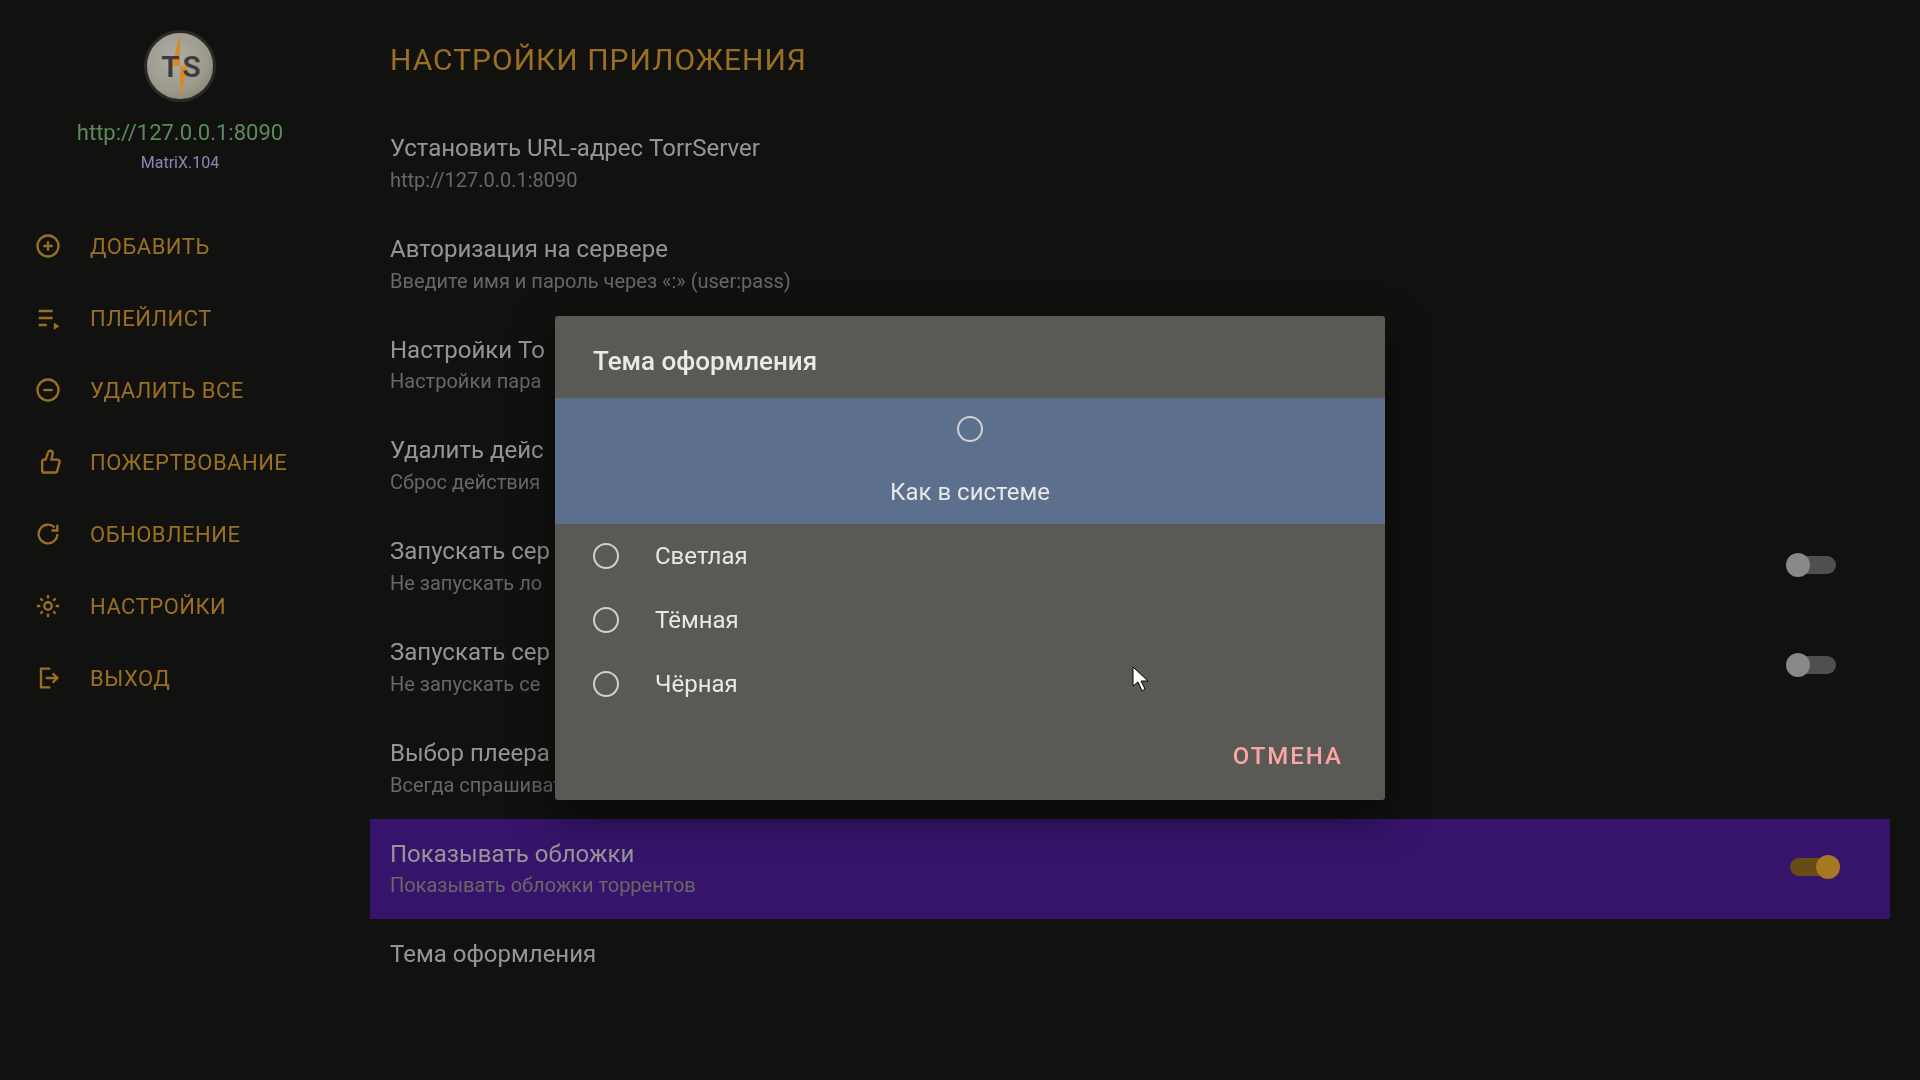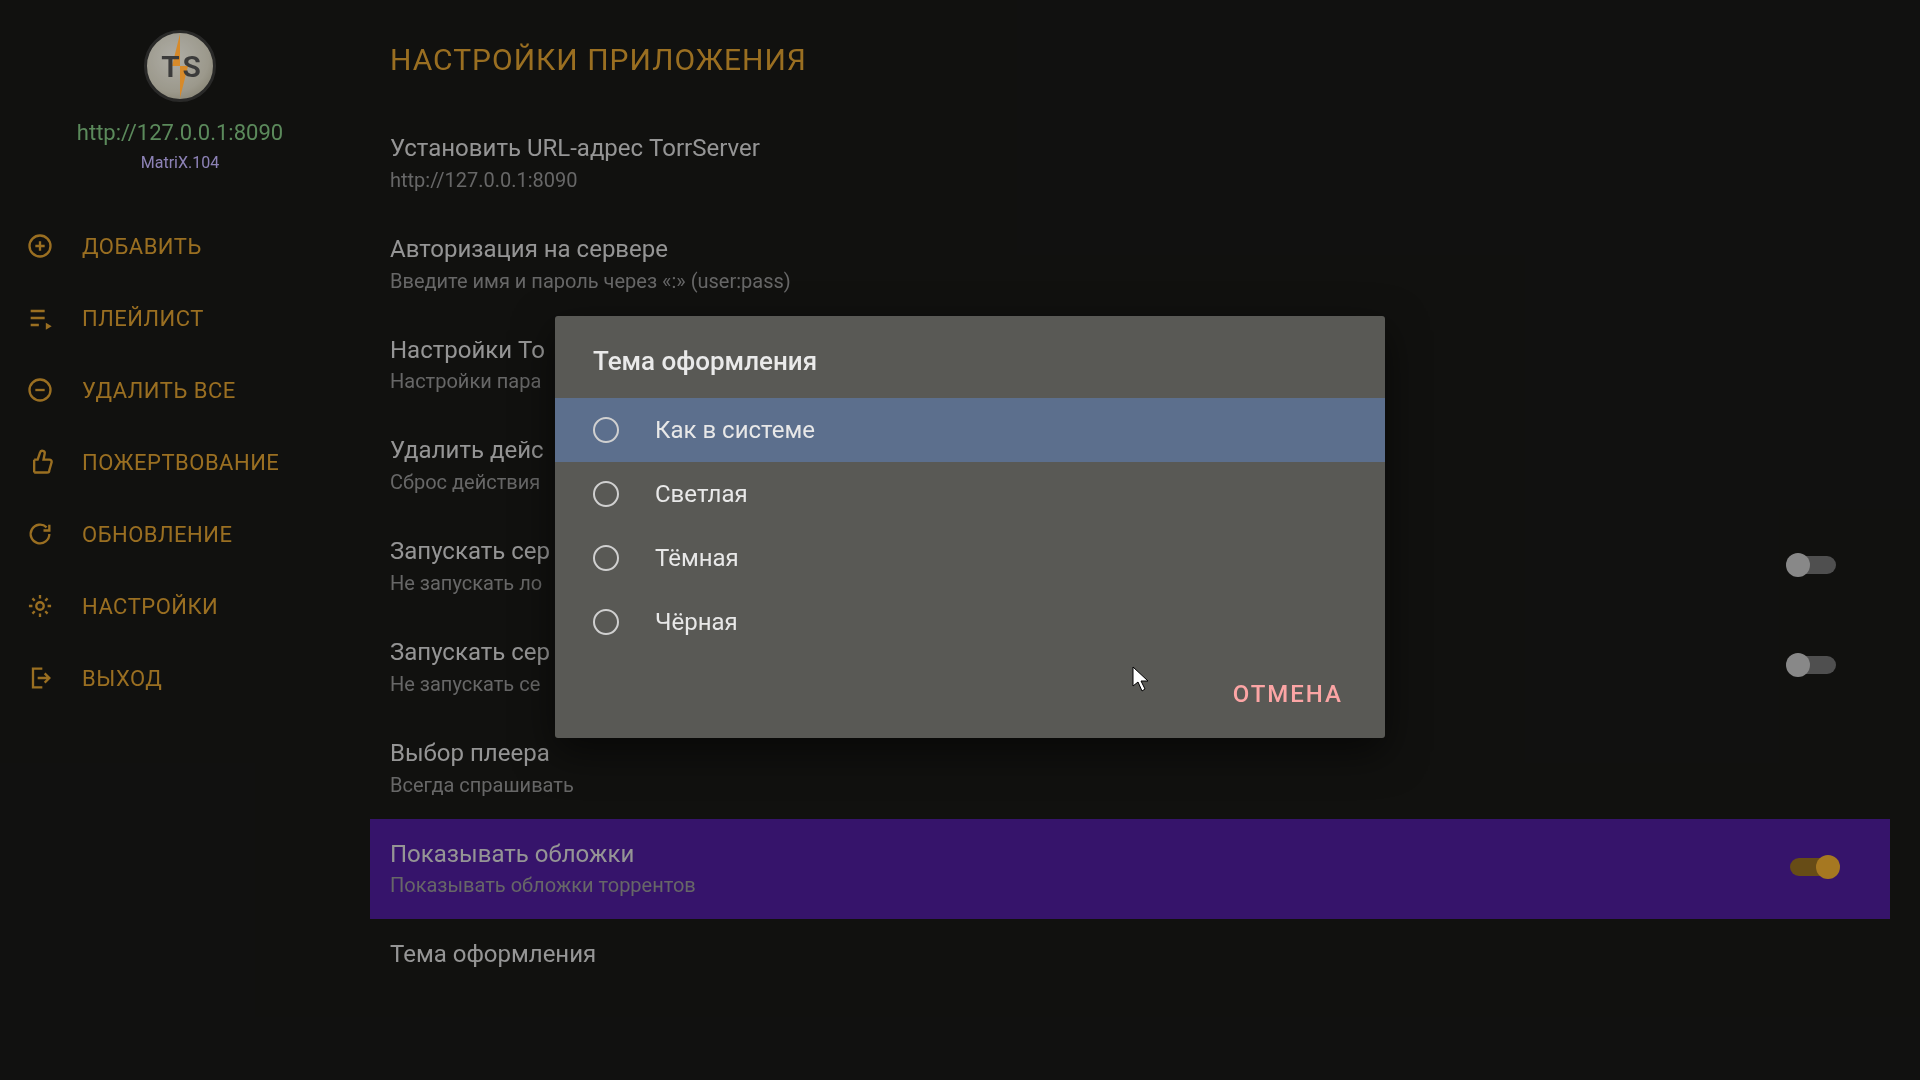--- a/index.html
+++ b/index.html
@@ -29,21 +29,21 @@
   border-bottom: 32px solid #d78a2a;
 }
 .logo-bolt::after {
   content: ""; position: absolute; left: 0; top: 0;
   border-right: 8px solid transparent; border-left: 0 solid transparent;
   border-top: 32px solid #d78a2a;
 }
 .server-url { color: #7fbf7f; font-size: 22px; margin-top: 18px; }
 .server-ver { color: #c4b5fd; font-size: 16px; margin-top: 8px; }
 
-.menu { margin-top: 30px; }
+.menu { margin-top: 30px; margin-left: 8px; }
 .menu-item {
   display: flex; align-items: center; gap: 28px;
   padding: 22px 26px; color: #d69a2f; font-size: 22px; letter-spacing: 0.5px;
   cursor: pointer;
 }
 .menu-icon { width: 28px; height: 28px; display: flex; align-items: center; justify-content: center; flex-shrink: 0; }
 .menu-icon svg { width: 28px; height: 28px; stroke: #d69a2f; fill: none; stroke-width: 2; }
 
 
 .main { position: absolute; left: 390px; right: 0; top: 0; height: 100%; padding: 42px 30px 0 0; }
@@ -68,21 +68,21 @@
   position: absolute; left: 555px; top: 316px; width: 830px;
   background: #595955; border-radius: 3px; box-shadow: 0 14px 40px rgba(0,0,0,0.55);
   color: #e8e8e8;
 }
 .dialog-title { font-size: 26px; font-weight: 500; padding: 30px 38px 22px 38px; color: #eaeaea; }
 .options { }
 .option {
   display: flex; align-items: center; gap: 36px;
   padding: 18px 38px; font-size: 24px; cursor: pointer;
 }
-.option.active { background: #5c6f8d; }
+.option.active { background: #5c6f8d; flex-direction: column; }
 .radio {
   width: 26px; height: 26px; border-radius: 50%; border: 2.5px solid #d0d0d0; flex-shrink: 0;
 }
 .dialog-actions { display: flex; justify-content: flex-end; padding: 18px 30px 22px 30px; }
 .btn-cancel { color: #fca5a5; font-size: 24px; letter-spacing: 2px; font-weight: 500; cursor: pointer; padding: 8px 12px; }
 
 
 .cursor {
   position: absolute; left: 1132px; top: 666px; width: 18px; height: 26px; z-index: 50;
 }

